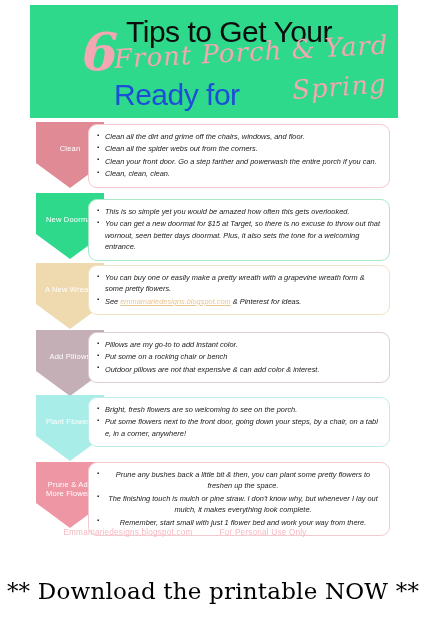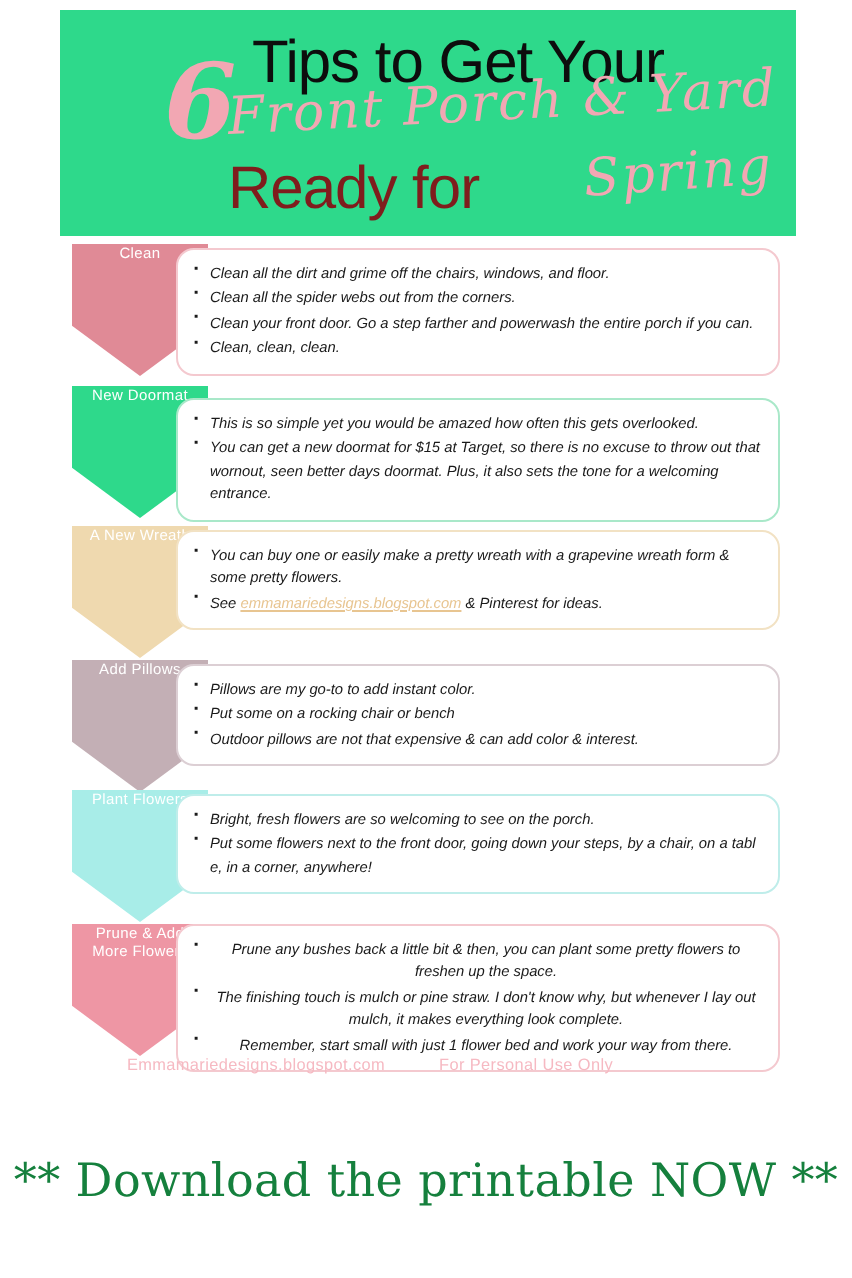--- a/index.html
+++ b/index.html
@@ -56,21 +56,21 @@
     color: #F2A7B3;
     letter-spacing: 1px;
     transform: rotate(-3deg);
     transform-origin: left center;
   }
   #title-row2 {
     left: 84px;
     top: 75px;
     font-family: "Liberation Sans", sans-serif;
     font-size: 30px;
-    color: #7f1d1d;
+    color: #1d4ed8;
     letter-spacing: -0.5px;
   }
   #title-script2 {
     left: 262px;
     top: 72px;
     font-family: "DejaVu Serif", serif;
     font-style: italic;
     font-size: 26px;
     color: #F2A7B3;
     letter-spacing: 1px;
@@ -90,21 +90,21 @@
     width: 426px;
   }
   .chevron {
     position: absolute;
     left: 36px;
     top: 0;
     width: 68px;
     box-sizing: border-box;
     clip-path: polygon(0 0, 100% 0, 100% 62%, 50% 100%, 0 62%);
     display: flex;
-    align-items: flex-start;
+    align-items: center;
     justify-content: center;
   }
   .chevron-label {
     font-size: 7.5px;
     color: #ffffff;
     text-align: center;
     line-height: 1.25;
     padding: 0 2px;
     letter-spacing: 0.2px;
     margin-bottom: 18%;
@@ -162,21 +162,21 @@
 
   
   #download-cta {
     position: absolute;
     left: 0;
     top: 578px;
     width: 426px;
     text-align: center;
     font-family: "DejaVu Serif", serif;
     font-size: 23px;
-    color: #15803d;
+    color: #000000;
     letter-spacing: 0.2px;
     white-space: nowrap;
   }
 </style>
 </head>
 <body>
 
 <div id="header-banner">
   <div class="title-line" id="title-big-number">6</div>
   <div class="title-line" id="title-row1">Tips to Get Your</div>

